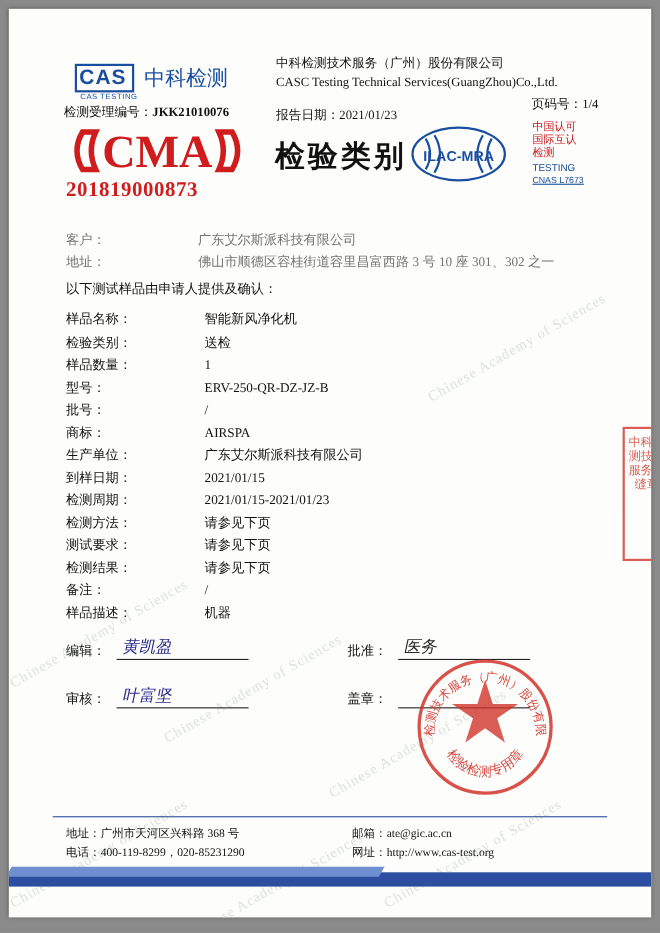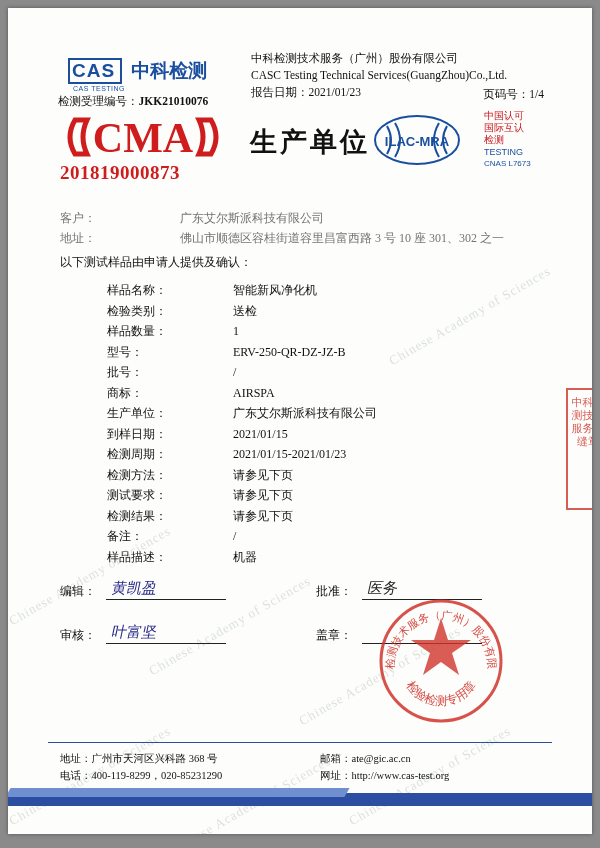--- a/index.html
+++ b/index.html
@@ -57,21 +57,21 @@
     padding: 0 5px 1px 2px;
     line-height: 21px;
     letter-spacing: 1px;
     font-family: "Liberation Sans", sans-serif;
     vertical-align: middle;
   }
   .cas-cn {
     display: inline-block;
     color: #1a4fa0;
     font-size: 19px;
-    font-weight: bold;
+    font-weight: normal;
     margin-left: 5px;
     vertical-align: middle;
     font-family: "Liberation Sans", sans-serif;
   }
   .cas-sub {
     color: #1a4fa0;
     font-size: 7px;
     letter-spacing: 0.5px;
     margin-left: 5px;
     margin-top: 1px;
@@ -87,21 +87,21 @@
   .accept-no b { font-weight: bold; }
   .hdr-right {
     position: absolute;
     left: 243px; top: 6px;
     font-size: 11.5px;
     line-height: 17px;
     color: #111;
   }
   .hdr-right .ln2 { letter-spacing: 0px; }
   .hdr-date {
-    margin-top: 0;
+    margin-top: 13px;
   }
   .page-no {
     position: absolute;
     right: 48px; top: 43px;
     font-size: 11.5px;
     color: #111;
   }
 
   
   .titleband {
@@ -145,21 +145,21 @@
   .cnas-txt {
     position: absolute;
     right: 34px; top: 0px;
     width: 74px;
     color: #c8161d;
     font-size: 10px;
     line-height: 12px;
     font-family: "Liberation Sans", sans-serif;
   }
   .cnas-txt .en { color: #1a4fa0; font-size: 9px; }
-  .cnas-txt .l { color: #1a4fa0; font-size: 8px; }
+  .cnas-txt .l { color: #1a4fa0; font-size: 8px; text-decoration: underline; }
 
   
   .client {
     position: absolute;
     left: 52px; top: 200px;
     font-size: 12px;
     line-height: 20px;
     color: #737373;
   }
   .client .lbl { display: inline-block; width: 120px; }
@@ -171,21 +171,21 @@
   }
 
   
   .specs {
     position: absolute;
     left: 52px; top: 272px;
     font-size: 12px;
     color: #111;
   }
   .specs .row { height: 20.5px; line-height: 20.5px; white-space: nowrap; }
-  .specs .k { display: inline-block; width: 126px; margin-left: 47px; }
+  .specs .k { display: inline-block; width: 126px; }
   .specs .v { display: inline-block; }
 
   
   .sigs {
     position: absolute;
     left: 52px; top: 575px;
     width: 480px;
     font-size: 12px;
     color: #111;
   }
@@ -311,21 +311,21 @@
 
   <div class="titleband">
     <div class="cma">
       <svg viewBox="0 0 160 50" width="160" height="50">
         <path d="M12 8 Q2 25 12 42 L24 42 Q16 25 24 8 Z" fill="none" stroke="#cf1c1c" stroke-width="5"></path>
         <path d="M148 8 Q158 25 148 42 L136 42 Q144 25 136 8 Z" fill="none" stroke="#cf1c1c" stroke-width="5"></path>
         <text x="80" y="40" font-family="Liberation Serif, serif" font-size="42" font-weight="bold" fill="#cf1c1c" text-anchor="middle">CMA</text>
       </svg>
     </div>
     <div class="cert-no">201819000873</div>
-    <div class="rpt-title">生产单位</div>
+    <div class="rpt-title">检验类别</div>
 
     <div class="ilac">
       <svg viewBox="0 0 88 52" width="88" height="52">
         <ellipse cx="44" cy="26" rx="42" ry="24" fill="none" stroke="#1a4fa0" stroke-width="2"></ellipse>
         <path d="M14 12 Q22 26 14 40" fill="none" stroke="#1a4fa0" stroke-width="2"></path>
         <path d="M22 9 Q32 26 22 43" fill="none" stroke="#1a4fa0" stroke-width="2"></path>
         <path d="M74 12 Q66 26 74 40" fill="none" stroke="#1a4fa0" stroke-width="2"></path>
         <path d="M66 9 Q56 26 66 43" fill="none" stroke="#1a4fa0" stroke-width="2"></path>
         <text x="44" y="32" font-family="Liberation Sans, sans-serif" font-size="13" font-weight="bold" fill="#1a4fa0" text-anchor="middle">ILAC-MRA</text>
       </svg>

